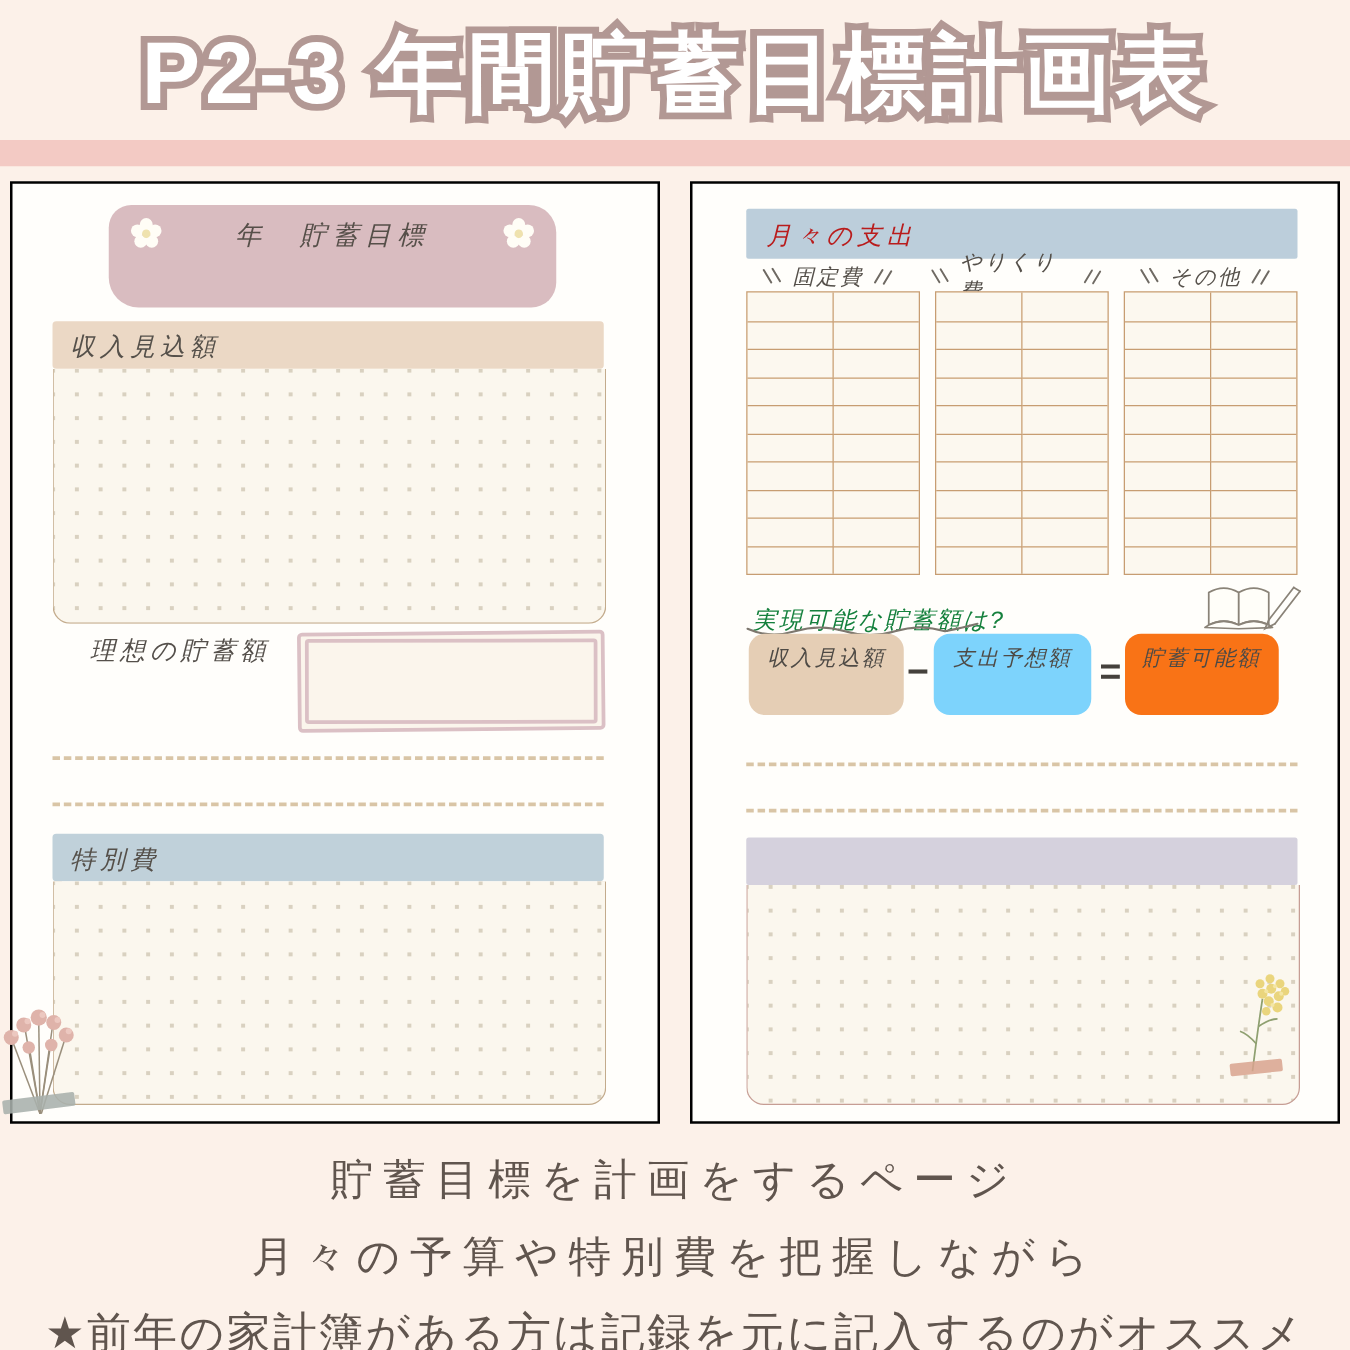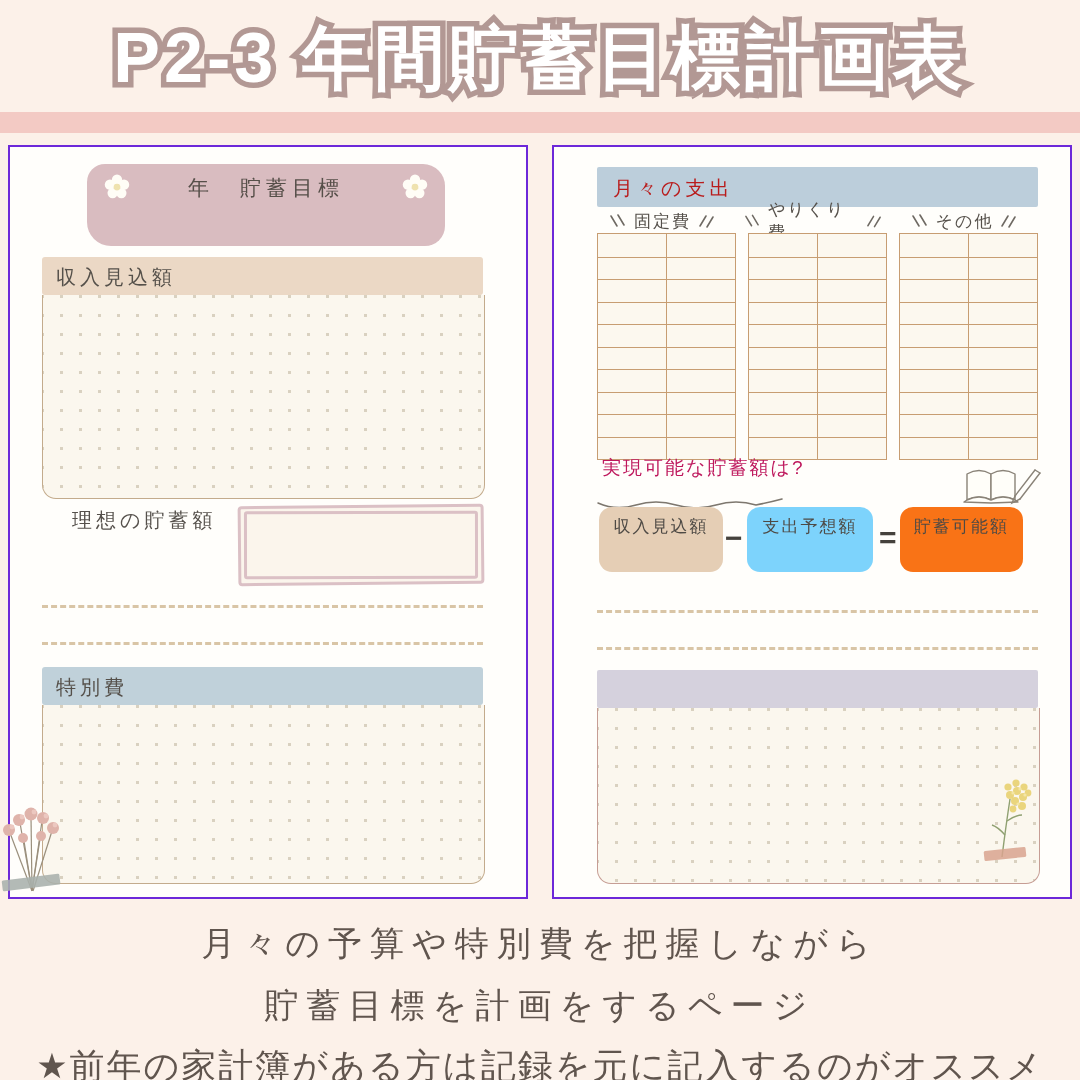--- a/index.html
+++ b/index.html
@@ -7,21 +7,21 @@
   .canvas{position:relative;width:1080px;height:1080px;background:#fcf1e9;overflow:hidden;color:#55504b;}
 
   
   .title-wrap{position:absolute;left:0;top:8px;width:1080px;height:104px;text-align:center;}
   .title{display:block;font-size:70px;font-weight:bold;letter-spacing:4px;line-height:100px;white-space:nowrap;}
   .title-stroke{position:absolute;left:0;top:0;width:100%;color:#b29894;-webkit-text-stroke:11px #b29894;}
   .title-fill{position:absolute;left:0;top:0;width:100%;color:#ffffff;}
   .stripe{position:absolute;left:0;top:112px;width:1080px;height:21px;background:#f3cac4;}
 
   
-  .sheet{position:absolute;top:145px;width:516px;height:750px;background:#fffefb;border:2px solid #6d28d9;}
+  .sheet{position:absolute;top:145px;width:516px;height:750px;background:#fffefb;border:2px solid #000000;font-style:italic;}
   .left-sheet{left:8px;}
   .right-sheet{left:552px;}
 
   
   .banner{position:absolute;left:77px;top:17px;width:358px;height:82px;background:#d9bcc0;border-radius:18px 22px 20px 24px;}
   .banner-label{position:absolute;left:0;top:10px;width:100%;text-align:center;font-size:21px;letter-spacing:5px;color:#564f49;}
   .flower{position:absolute;top:9px;}
   .flower-left{left:16px;}
   .flower-right{right:16px;}
 
@@ -56,21 +56,21 @@
   .col-label{position:absolute;top:0;height:24px;display:flex;align-items:center;justify-content:center;gap:7px;font-size:17px;letter-spacing:2px;color:#55504a;}
   .col-0{left:0;width:139px;} .col-1{left:151px;width:139px;} .col-2{left:302px;width:139px;}
 
   .tgroup{position:absolute;top:86px;height:227px;}
   .tg-0{left:43px;width:139px;} .tg-1{left:194px;width:139px;} .tg-2{left:345px;width:139px;}
   .tgrid{display:grid;grid-template-columns:1fr 1fr;grid-auto-rows:22.5px;width:100%;height:100%;border:1px solid #c79d72;background:#fcf8ef;box-sizing:border-box;}
   .t-cell{border-top:1px solid #c79d72;box-sizing:border-box;}
   .t-cell:nth-child(odd){border-right:1px solid #c79d72;}
   .t-cell:nth-child(-n+2){border-top:none;}
 
-  .question{position:absolute;left:48px;top:308px;font-size:19px;letter-spacing:2px;color:#be185d;}
+  .question{position:absolute;left:48px;top:336px;font-size:19px;letter-spacing:2px;color:#15803d;}
   .question-underline{position:absolute;left:42px;top:350px;}
   .notebook{position:absolute;left:405px;top:315px;}
 
   .formula-box{position:absolute;top:360px;height:65px;border-radius:13px;}
   .fbox-label{position:absolute;left:0;top:8px;width:100%;text-align:center;font-size:17px;letter-spacing:2px;color:#4e4a45;}
   .fb-income{left:45px;width:124px;background:#e5ceb5;}
   .fb-expense{left:193px;width:126px;background:#7dd3fc;}
   .fb-savings{left:346px;width:123px;background:#f97316;}
   .f-op{position:absolute;top:374px;font-size:30px;font-weight:bold;color:#45413c;}
   .op-minus{left:171px;} .op-equals{left:325px;}
@@ -368,18 +368,18 @@
             <circle cx="48" cy="24" r="1.6"></circle>
             <circle cx="53" cy="30" r="1.6"></circle>
             <circle cx="46" cy="39" r="1.6"></circle>
         </g>
         <rect x="12" y="84" width="42" height="10" rx="1.5" fill="#d8a38e" opacity="0.85" transform="rotate(-6 33 89)"></rect>
       </svg>
     </span>
   </div>
 
   <div class="footer">
+    <div class="f-line">貯蓄目標を計画をするページ</div>
     <div class="f-line">月々の予算や特別費を把握しながら</div>
-    <div class="f-line">貯蓄目標を計画をするページ</div>
     <div class="f-line3">★前年の家計簿がある方は記録を元に記入するのがオススメ</div>
   </div>
 
 </div>
 
 </body></html>

